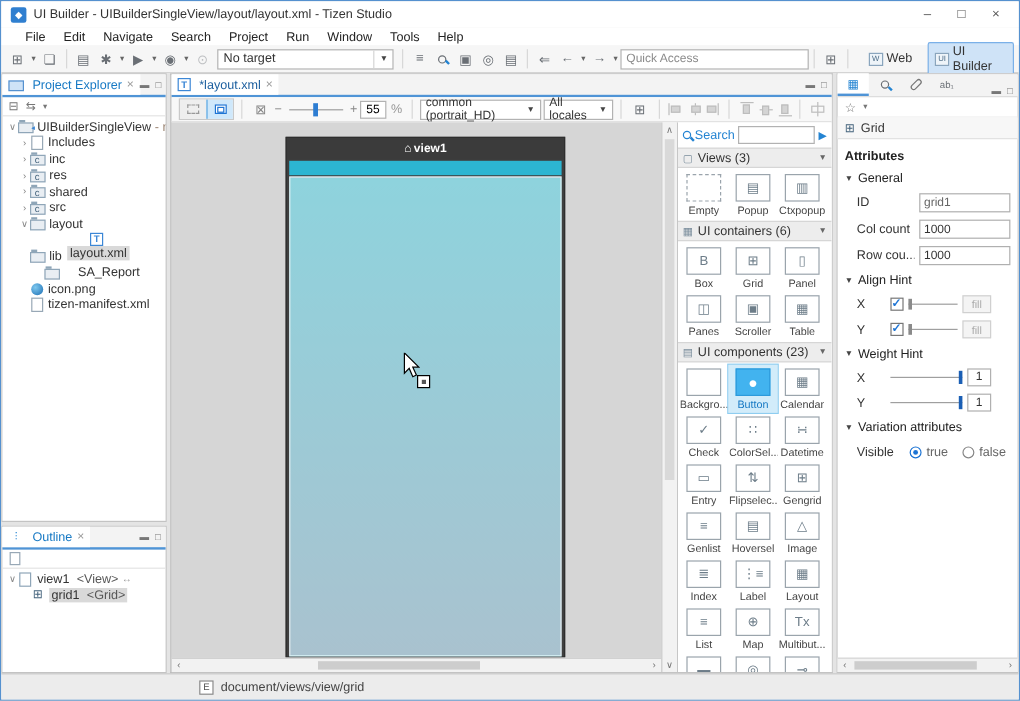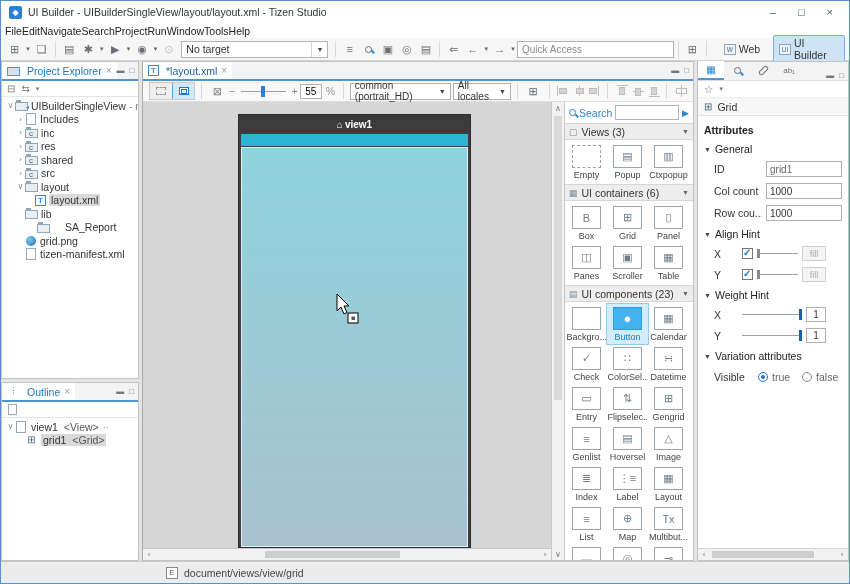--- a/index.html
+++ b/index.html
@@ -10,40 +10,40 @@
     border: 1px solid #5591cf; position: relative; overflow: hidden;
     display: flex; flex-direction: column; font-size: 10.5px; color:#333;
   }
   
   .titlebar { height:22px; background:#ffffff; display:flex; align-items:center; padding:0 8px; flex:none; }
   .app-icon { width:13px; height:13px; background:#2f7fd0; border-radius:2px; color:#fff; font-size:8px; line-height:13px; text-align:center; margin-right:6px; flex:none; }
   .title-text { font-size:10.5px; color:#333; white-space:nowrap; }
   .win-controls { margin-left:auto; display:flex; gap:22px; color:#555; font-size:11px; padding-right:8px; }
   .win-controls span { cursor:default; }
   
-  .menubar { height:15px; background:#fff; display:flex; align-items:center; padding-left:4px; flex:none; }
+  .menubar { height:15px; background:#fff; display:flex; align-items:center; padding-left:20px; gap:15px; flex:none; }
   .menubar span { color:#222; }
   
   .toolbar { height:23px; background:#f6f6f6; border-bottom:1px solid #d4d4d4; display:flex; align-items:center; padding:0 4px; flex:none; }
   .tbtn { min-width:17px; height:18px; display:flex; align-items:center; justify-content:center; color:#6a6f75; font-size:11px; margin:0 1px; }
   .tarrow { font-size:7px; color:#666; width:8px; text-align:center; }
   .tsep { width:1px; height:16px; background:#d8d8d8; margin:0 4px; }
   .combo { background:#fff; border:1px solid #b2b2b2; height:17px; display:flex; align-items:center; padding:0 4px; gap:6px; }
   .combo .carrow { font-size:7px; color:#444; margin-left:auto; border-left:1px solid #d5d5d5; padding-left:4px; height:100%; display:flex; align-items:center; }
   .no-target { width:150px; margin:0 3px; }
   .quick-access { margin-left:auto; width:160px; height:17px; border:1px solid #b2b2b2; background:#fff; font-size:10px; padding:0 4px; color:#333; font-family:"Liberation Sans",sans-serif; }
   .quick-access::placeholder { color:#8a8a8a; }
   .persp { display:flex; align-items:center; gap:3px; margin-left:8px; padding:1px 5px; border-radius:2px; }
   .persp .pico { width:12px; height:11px; border:1px solid #8aa5bd; background:#eef4f9; font-size:6.5px; color:#4a6a85; text-align:center; line-height:10px; }
   .persp.active { background:#cfe3f7; border:1px solid #7ab0e8; }
   
   .main { flex:1; display:flex; background:#e4e4e4; min-height:0; }
   .left-col { width:138px; flex:none; display:flex; flex-direction:column; gap:3px; background:#e4e4e4; }
   .panel { background:#fff; border:1px solid #c3c3c3; display:flex; flex-direction:column; min-height:0; }
-  .pe-panel { height:318px; flex:none; }
+  .pe-panel { height:374px; flex:none; }
   .outline-panel { flex:1; }
   .tabbar { height:19px; background:#f3f3f3; border-bottom:2px solid #4f94d6; display:flex; align-items:center; flex:none; }
   .tab { display:flex; align-items:center; gap:4px; padding:0 5px; height:100%; background:#fff; }
   .tab .tab-label { color:#1779c4; white-space:nowrap; }
   .tab .tclose { color:#999; font-size:10px; }
   .minmax { margin-left:auto; display:flex; gap:5px; padding-right:4px; color:#777; font-size:8px; }
   .view-toolbar { height:16px; border-bottom:1px solid #e4e4e4; display:flex; align-items:center; gap:6px; padding:0 5px; color:#777; font-size:10px; flex:none; }
   .tree { flex:1; overflow:hidden; padding-top:2px; }
   .trow { display:flex; align-items:center; height:13.5px; white-space:nowrap; }
   .trow.sel .tlabel-wrap { background:#d9d9d9; padding:0 2px; }
@@ -294,21 +294,21 @@
                 <span>src</span>
               </span>
             </div>
             <div class="trow" style="padding-left: 14px;">
               <span class="exp">∨</span>
               <span class="tic i-folder"></span>
               <span class="tlabel-wrap">
                 <span>layout</span>
               </span>
             </div>
-            <div class="trow sel" style="padding-left: 24px;">
+            <div class="trow sel" style="padding-left: 24px; flex-direction: column;">
               <span class="exp"></span>
               <span class="tic i-xmlT"></span>
               <span class="tlabel-wrap">
                 <span>layout.xml</span>
               </span>
             </div>
             <div class="trow" style="padding-left: 14px;">
               <span class="exp"></span>
               <span class="tic i-folder"></span>
               <span class="tlabel-wrap">
@@ -319,21 +319,21 @@
               <span class="exp"></span>
               <span class="tic i-folder"></span>
               <span class="tlabel-wrap">
                 <span>SA_Report</span>
               </span>
             </div>
             <div class="trow" style="padding-left: 14px;">
               <span class="exp"></span>
               <span class="tic i-png"></span>
               <span class="tlabel-wrap">
-                <span>grid.png</span>
+                <span>icon.png</span>
               </span>
             </div>
             <div class="trow" style="padding-left: 14px;">
               <span class="exp"></span>
               <span class="tic i-page"></span>
               <span class="tlabel-wrap">
                 <span>tizen-manifest.xml</span>
               </span>
             </div>
           </div>

